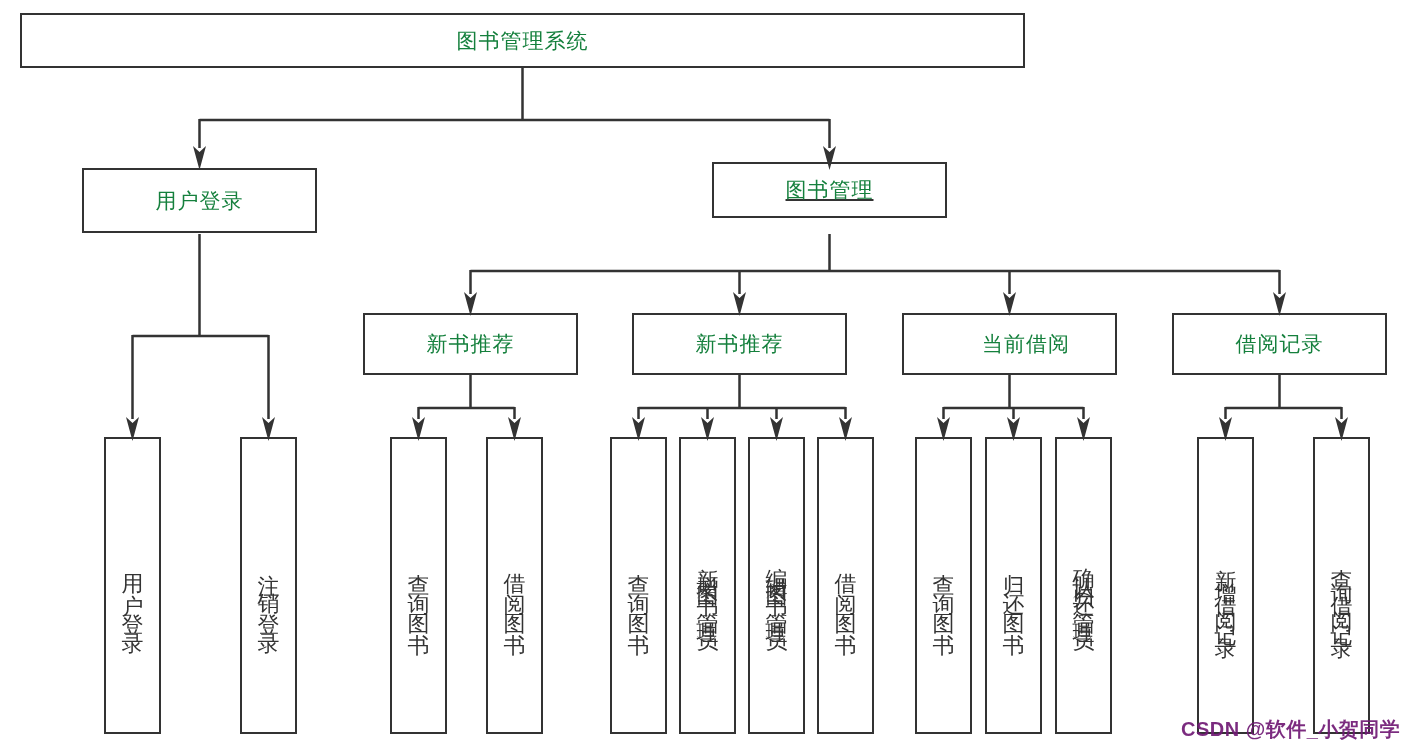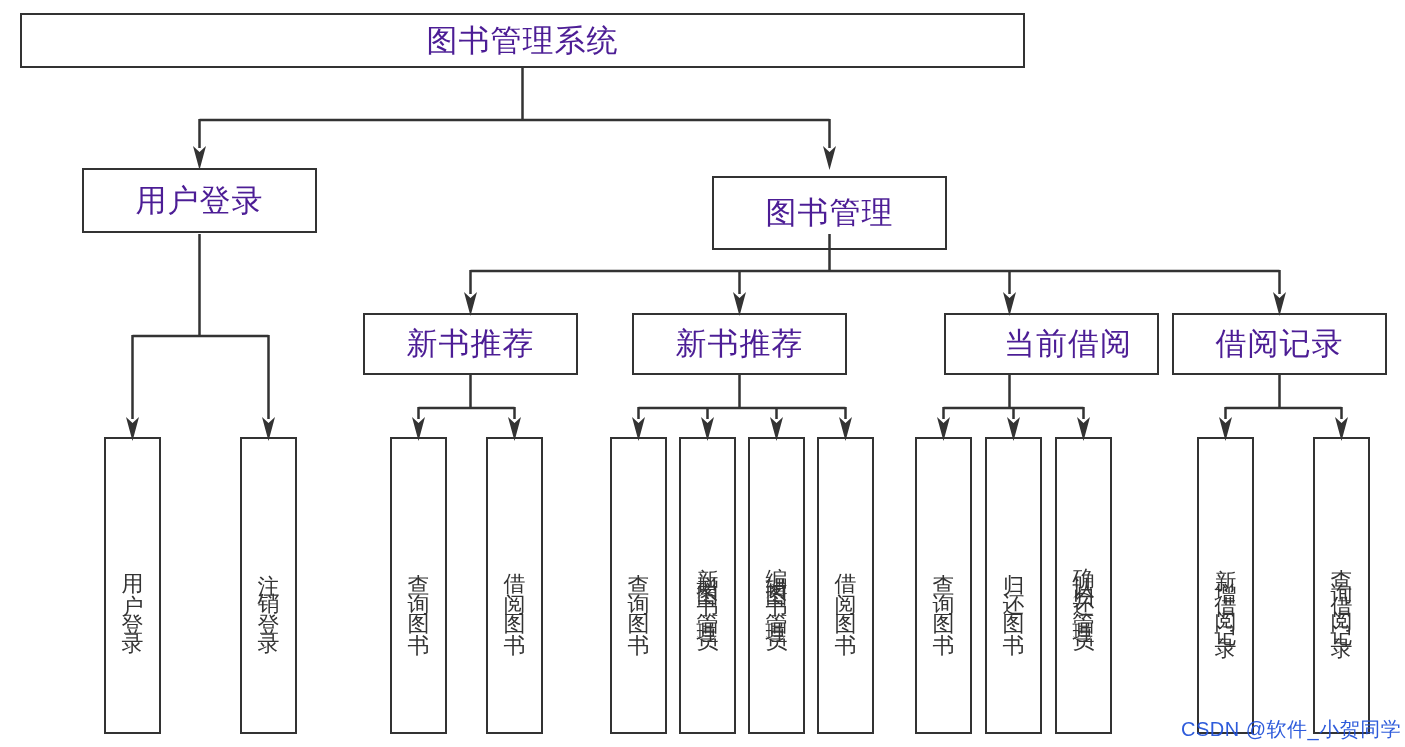--- a/index.html
+++ b/index.html
@@ -18,23 +18,23 @@
     background: #ffffff;
     border: 2.5px solid #333333;
     display: flex;
     align-items: center;
     justify-content: center;
     color: #333333;
   }
   .leaf { border-width: 2px; }
 
   .hlabel {
-    font-size: 31px;
+    font-size: 21px;
     letter-spacing: 1px;
-    color: #4c1d95;
+    color: #15803d;
     white-space: nowrap;
   }
   .vlabel {
     writing-mode: vertical-rl;
     text-orientation: mixed;
     font-size: 22px;
     line-height: 1;
     color: #333333;
     white-space: nowrap;
   }
@@ -48,49 +48,50 @@
     width: 1405px; height: 747px;
     pointer-events: none;
   }
 
   .watermark {
     position: absolute;
     left: 1181px;
     top: 716px;
     font-size: 20px;
     letter-spacing: 0.5px;
-    color: #1d4ed8;
+    color: #701a75;
     opacity: 0.92;
     z-index: 10;
     white-space: nowrap;
+    font-weight: bold;
   }
 </style>
 </head>
 <body>
 
 <div class="stage">
 
   <div class="box" style="left:20px; top:13px; width:1005px; height:55px;">
     <span class="hlabel">图书管理系统</span>
   </div>
 
   <div class="box" style="left:82px; top:168px; width:235px; height:65px;">
     <span class="hlabel">用户登录</span>
   </div>
-  <div class="box" style="left:712px; top:176px; width:235px; height:74px;">
+  <div class="box" style="left:712px; top:162px; width:235px; height:56px;text-decoration:underline;">
     <span class="hlabel">图书管理</span>
   </div>
 
   <div class="box" style="left:363px; top:313px; width:215px; height:62px;align-items:center;">
     <span class="hlabel">新书推荐</span>
   </div>
   <div class="box" style="left:632px; top:313px; width:215px; height:62px;">
     <span class="hlabel">新书推荐</span>
   </div>
-  <div class="box" style="left:944px; top:313px; width:215px; height:62px;padding-left:33px;">
+  <div class="box" style="left:902px; top:313px; width:215px; height:62px;padding-left:33px;">
     <span class="hlabel">当前借阅</span>
   </div>
   <div class="box" style="left:1172px; top:313px; width:215px; height:62px;">
     <span class="hlabel">借阅记录</span>
   </div>
 
   <div class="box leaf" style="left:104px; top:437px; width:57px; height:297px;">
     <span class="vlabel ls4">用户登录</span>
   </div>
   <div class="box leaf" style="left:240px; top:437px; width:57px; height:297px;">

